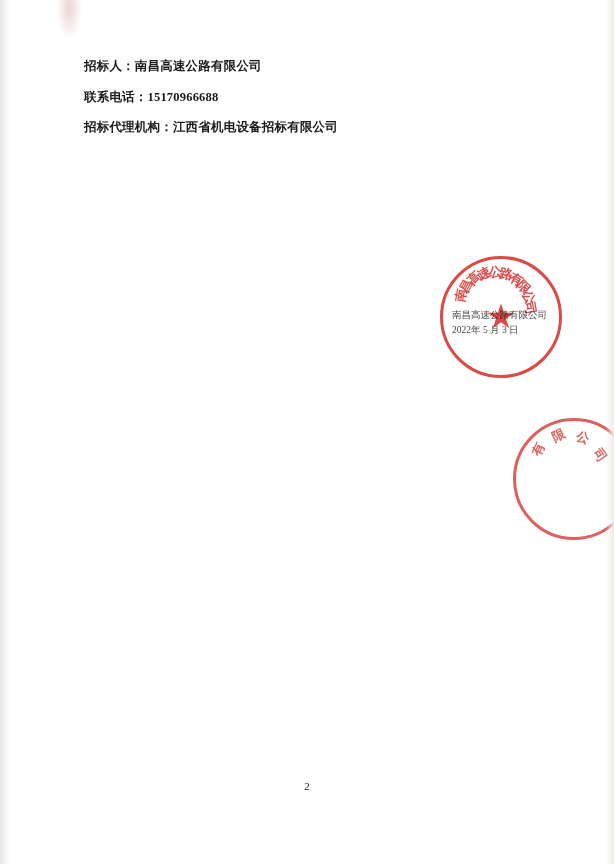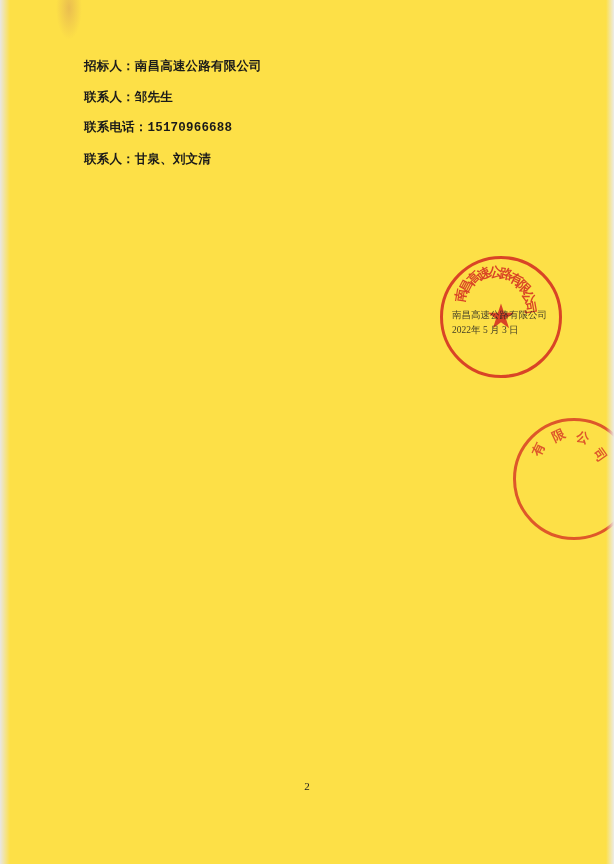--- a/index.html
+++ b/index.html
@@ -7,21 +7,21 @@
     padding: 0;
     background: #d8d8d8;
   }
   body {
     font-family: "Liberation Serif", serif;
   }
   .page {
     position: relative;
     width: 614px;
     height: 864px;
-    background: #fde047;
+    background: #ffffff;
     overflow: hidden;
   }
   
   .page::before {
     content: "";
     position: absolute;
     left: 0; top: 0; bottom: 0;
     width: 10px;
     background: linear-gradient(to right, #e9e7e4, rgba(253,253,251,0));
     pointer-events: none;
@@ -54,21 +54,21 @@
     color: #1a1a1a;
     line-height: 17px;
     margin-bottom: 13.5px;
     white-space: nowrap;
     font-weight: bold;
     letter-spacing: 0.2px;
   }
   .line .lbl { font-weight: bold; }
   .line .val { font-weight: bold; }
   .mono {
-    font-family: Liberation Mono, monospace;
+    font-family: Liberation Serif, serif;
   }
 
   
   .seal {
     position: absolute;
     border-radius: 50%;
     pointer-events: none;
   }
   .seal-main {
     left: 440px;
@@ -136,27 +136,24 @@
 
 <div class="page">
 
   <div class="smudge"></div>
 
   <div class="content">
     <div class="line">
       <span class="lbl">招标人：</span><span class="val">南昌高速公路有限公司</span>
     </div>
     <div class="line">
-      <span class="lbl">联系人：</span><span class="val">邹先生</span>
-    </div>
-    <div class="line">
       <span class="lbl">联系电话：</span><span class="val mono">15170966688</span>
     </div>
     <div class="line">
-      <span class="lbl">联系人：</span><span class="val">甘泉、刘文清</span>
+      <span class="lbl">招标代理机构：</span><span class="val">江西省机电设备招标有限公司</span>
     </div>
   </div>
 
   <div class="seal seal-main">
     <div class="seal-text" id="seal-ring-1">
         <span style="font-size: 13px; transform: translate(-50%, -50%) translate(-43.3315px, -7.64052px) rotate(280deg);">南</span>
         <span style="font-size: 13px; transform: translate(-50%, -50%) translate(-38.9295px, -20.5059px) rotate(297.778deg);">昌</span>
         <span style="font-size: 13px; transform: translate(-50%, -50%) translate(-30.8096px, -31.4129px) rotate(315.556deg);">高</span>
         <span style="font-size: 13px; transform: translate(-50%, -50%) translate(-19.7472px, -39.3198px) rotate(333.333deg);">速</span>
         <span style="font-size: 13px; transform: translate(-50%, -50%) translate(-6.79883px, -43.4716px) rotate(351.111deg);">公</span>

